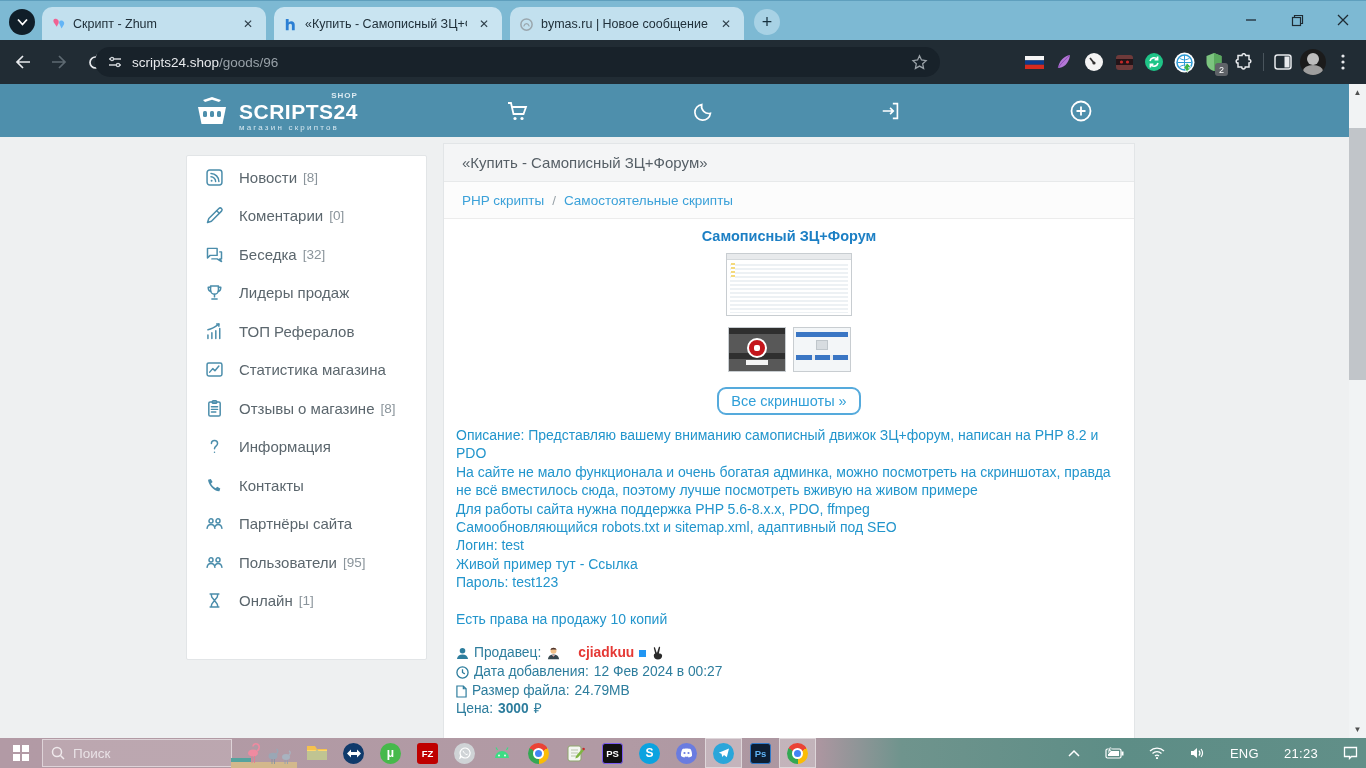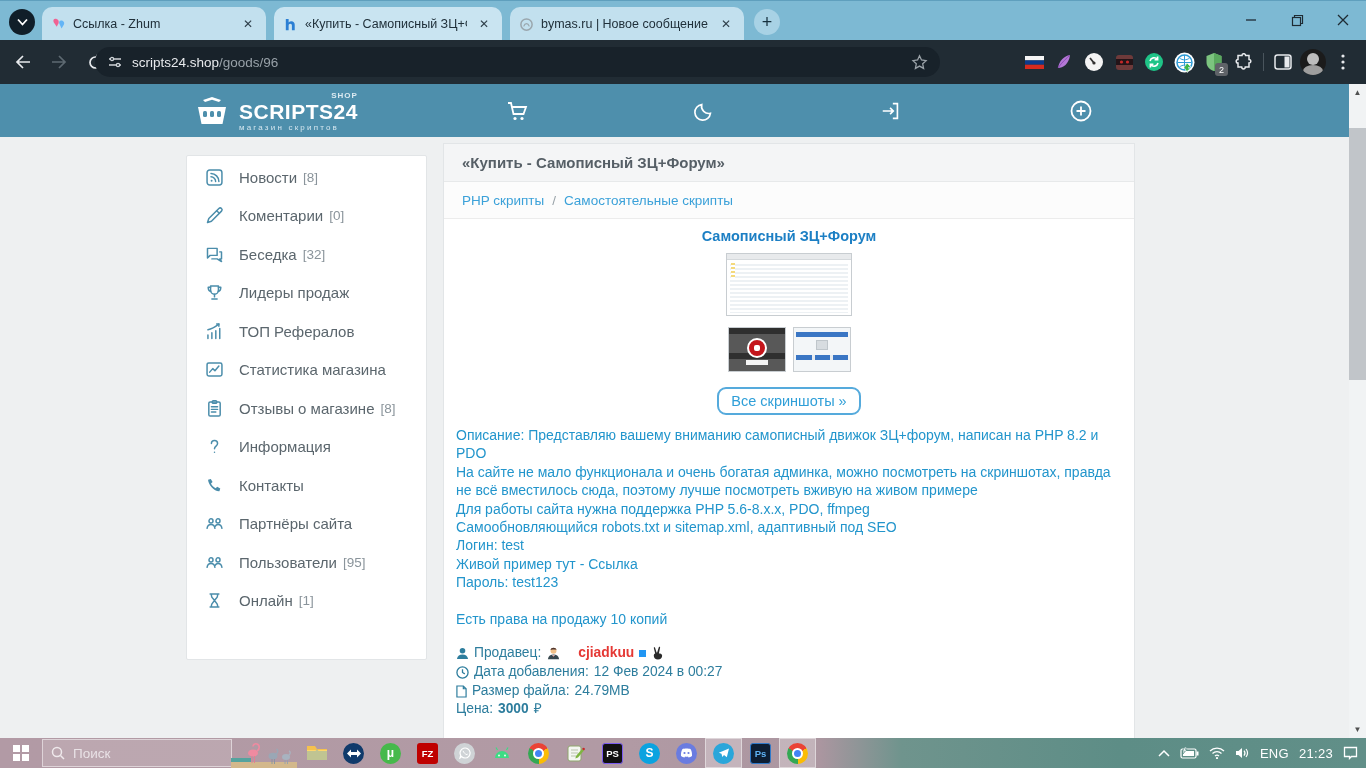--- a/index.html
+++ b/index.html
@@ -47,21 +47,21 @@
 
   
   .side { position:absolute; left:186px; top:155px; width:241px; height:505px; background:#fff; border:1px solid #e2e5e7; border-radius:2px; padding-top:2px; }
   .sitem { display:flex; align-items:center; height:38.5px; padding-left:17px; font-size:15px; color:#5b666d; cursor:pointer; }
   .sitem .sicon { width:21px; height:21px; margin-right:14px; flex:none; }
   .sitem .cnt { color:#8a949b; margin-left:6px; font-size:13.5px; }
   .sicon { stroke:#4b8dab; fill:none; stroke-width:1.7; stroke-linecap:round; stroke-linejoin:round; }
 
   
   .card { position:absolute; left:443px; top:143px; width:692px; height:596px; background:#fff; border:1px solid #e2e5e7; overflow:hidden; }
-  .card-title { height:38px; background:#f4f5f6; border-bottom:1px solid #e7e9ea; display:flex; align-items:center; padding-left:18px; font-weight:bold; font-size:15px; color:#565f66; }
+  .card-title { height:38px; background:#f4f5f6; border-bottom:1px solid #e7e9ea; display:flex; align-items:center; padding-left:18px; font-weight:normal; font-size:15px; color:#565f66; }
   .crumbs { height:37px; display:flex; align-items:center; padding-left:18px; font-size:13.5px; background:#fcfcfc; border-bottom:1px solid #ececec; }
   .crumbs a { color:#3ba1d9; text-decoration:none; cursor:pointer; }
   .crumbs .csep { color:#9aa3a9; margin:0 8px; }
   .content { padding:6px 12px 0; }
   .ptitle { text-align:center; color:#1c7fc4; font-weight:bold; font-size:14.5px; margin:3px 0 9px; }
   .shot-big { width:126px; height:63px; margin:0 auto; border:1px solid #c8cdd1; background:#fff; position:relative; overflow:hidden; cursor:pointer; }
   .shot-big .rows { position:absolute; left:3px; right:3px; top:8px; bottom:2px; background:repeating-linear-gradient(#fff 0 2px, #edf1f4 2px 4px); }
   .shot-big .hdr { position:absolute; left:0; right:0; top:0; height:6px; background:#e8eaec; border-bottom:1px solid #d5d9dc; }
   .shot-big .ycol { position:absolute; left:4px; top:9px; width:4px; height:15px; background:repeating-linear-gradient(#f4d97c 0 2px, #fff 2px 4px); }
   .shot-row2 { display:flex; justify-content:center; gap:7px; margin-top:11px; }
@@ -95,40 +95,40 @@
   .tsearch input { border:none; outline:none; background:transparent; font-size:13.5px; color:#f3eef1; width:130px; margin-left:8px; font-family:"Liberation Sans",sans-serif; }
   .tsearch input::placeholder { color:#e9e2e6; }
   .tapps { position:absolute; left:298px; top:0; height:30px; display:flex; align-items:center; }
   .tapp { width:37px; height:30px; display:flex; align-items:center; justify-content:center; position:relative; }
   .tapp.active { background:rgba(255,255,255,.28); border:1px solid rgba(255,255,255,.45); }
   .chrome-ball { width:21px; height:21px; border-radius:50%; background:conic-gradient(from -60deg,#ea4335 0 120deg,#fbbc05 120deg 240deg,#34a853 240deg 360deg); position:relative; }
   .chrome-ball::before { content:""; position:absolute; left:5px; top:5px; width:11px; height:11px; border-radius:50%; background:#fff; }
   .chrome-ball::after { content:""; position:absolute; left:7px; top:7px; width:7px; height:7px; border-radius:50%; background:#4285f4; }
   .cico { width:21px; height:21px; border-radius:50%; display:flex; align-items:center; justify-content:center; color:#fff; font-weight:bold; font-size:12px; }
   .sqico { width:21px; height:21px; border-radius:3px; display:flex; align-items:center; justify-content:center; color:#fff; font-weight:bold; font-size:9.5px; }
-  .tray { position:absolute; right:8px; top:0; height:30px; display:flex; align-items:center; gap:10px; color:#fff; font-size:13px; }
+  .tray { position:absolute; right:8px; top:0; height:30px; display:flex; align-items:center; gap:25px; color:#fff; font-size:13px; }
   .tray .txt { letter-spacing:.3px; }
   .flam { position:absolute; left:231px; top:0; }
 </style>
 </head>
 <body>
 
 <div class="tabstrip">
   <div class="tabsearch">
     <svg width="11" height="8" viewBox="0 0 11 8">
         <path d="M1 1.5l4.5 5L10 1.5" stroke="#fff" stroke-width="1.8" fill="none"></path>
       </svg>
   </div>
 
   <div class="tab inactive" style="left:42px;width:224px;">
     <svg width="15" height="14" viewBox="0 0 16 16">
         <path d="M4.5 2C2.5 2 1.5 4 2.5 6l3.5 5 2-4C9 4.5 7 2 4.5 2z" fill="#f06292"></path>
         <path d="M11 4c-1.8 0-3 1.8-2 3.6L11.5 13l2.7-4.5C15.3 6 13.4 4 11 4z" fill="#64b5f6"></path>
       </svg>
-    <span class="ttl">Ссылка - Zhum</span>
+    <span class="ttl">Скрипт - Zhum</span>
     <span class="x">✕</span>
   </div>
 
   <div class="tab" style="left:274px;width:228px;">
     <svg width="15" height="15" viewBox="0 0 16 16">
         <path d="M3 2v12h3V9c0-1 .7-1.8 1.8-1.8S9.5 8 9.5 9v5h3V8.3C12.5 5.8 11 4.5 9 4.5c-1.2 0-2.2.5-3 1.4V2H3z" fill="#2b7fd4"></path>
       </svg>
     <span class="ttl">«Купить - Самописный ЗЦ+Фо</span>
     <span class="x">✕</span>
   </div>

